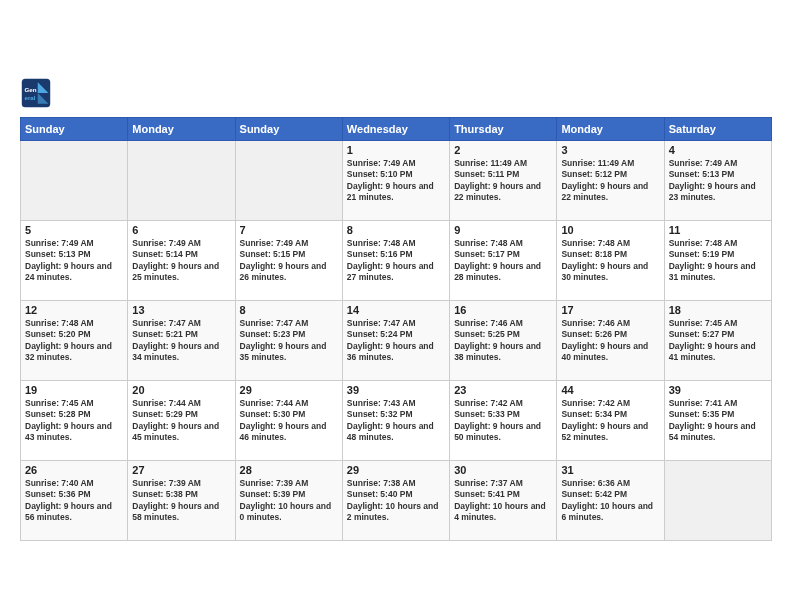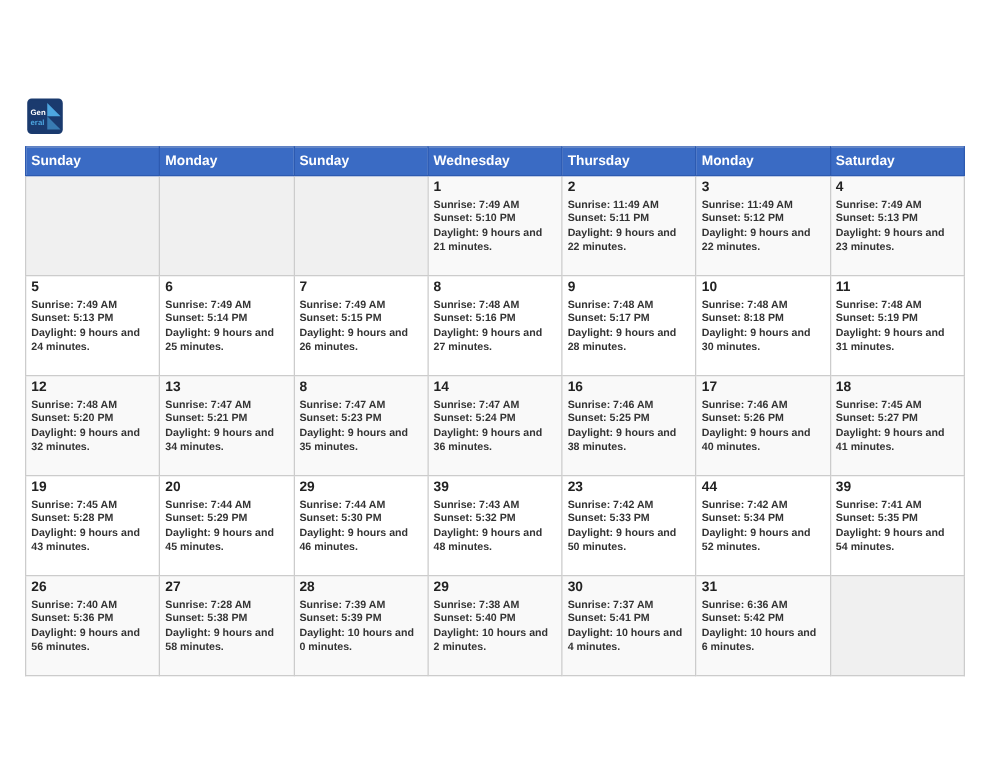--- a/index.html
+++ b/index.html
@@ -298,21 +298,21 @@
         </tr>
         <tr>
           <td>
             <span class="day-num">26</span>
             <div class="day-info">Sunrise: 7:40 AM
 Sunset: 5:36 PM
 Daylight: 9 hours and 56 minutes.</div>
           </td>
           <td>
             <span class="day-num">27</span>
-            <div class="day-info">Sunrise: 7:28 AM
+            <div class="day-info">Sunrise: 7:39 AM
 Sunset: 5:38 PM
 Daylight: 9 hours and 58 minutes.</div>
           </td>
           <td>
             <span class="day-num">28</span>
             <div class="day-info">Sunrise: 7:39 AM
 Sunset: 5:39 PM
 Daylight: 10 hours and 0 minutes.</div>
           </td>
           <td>

